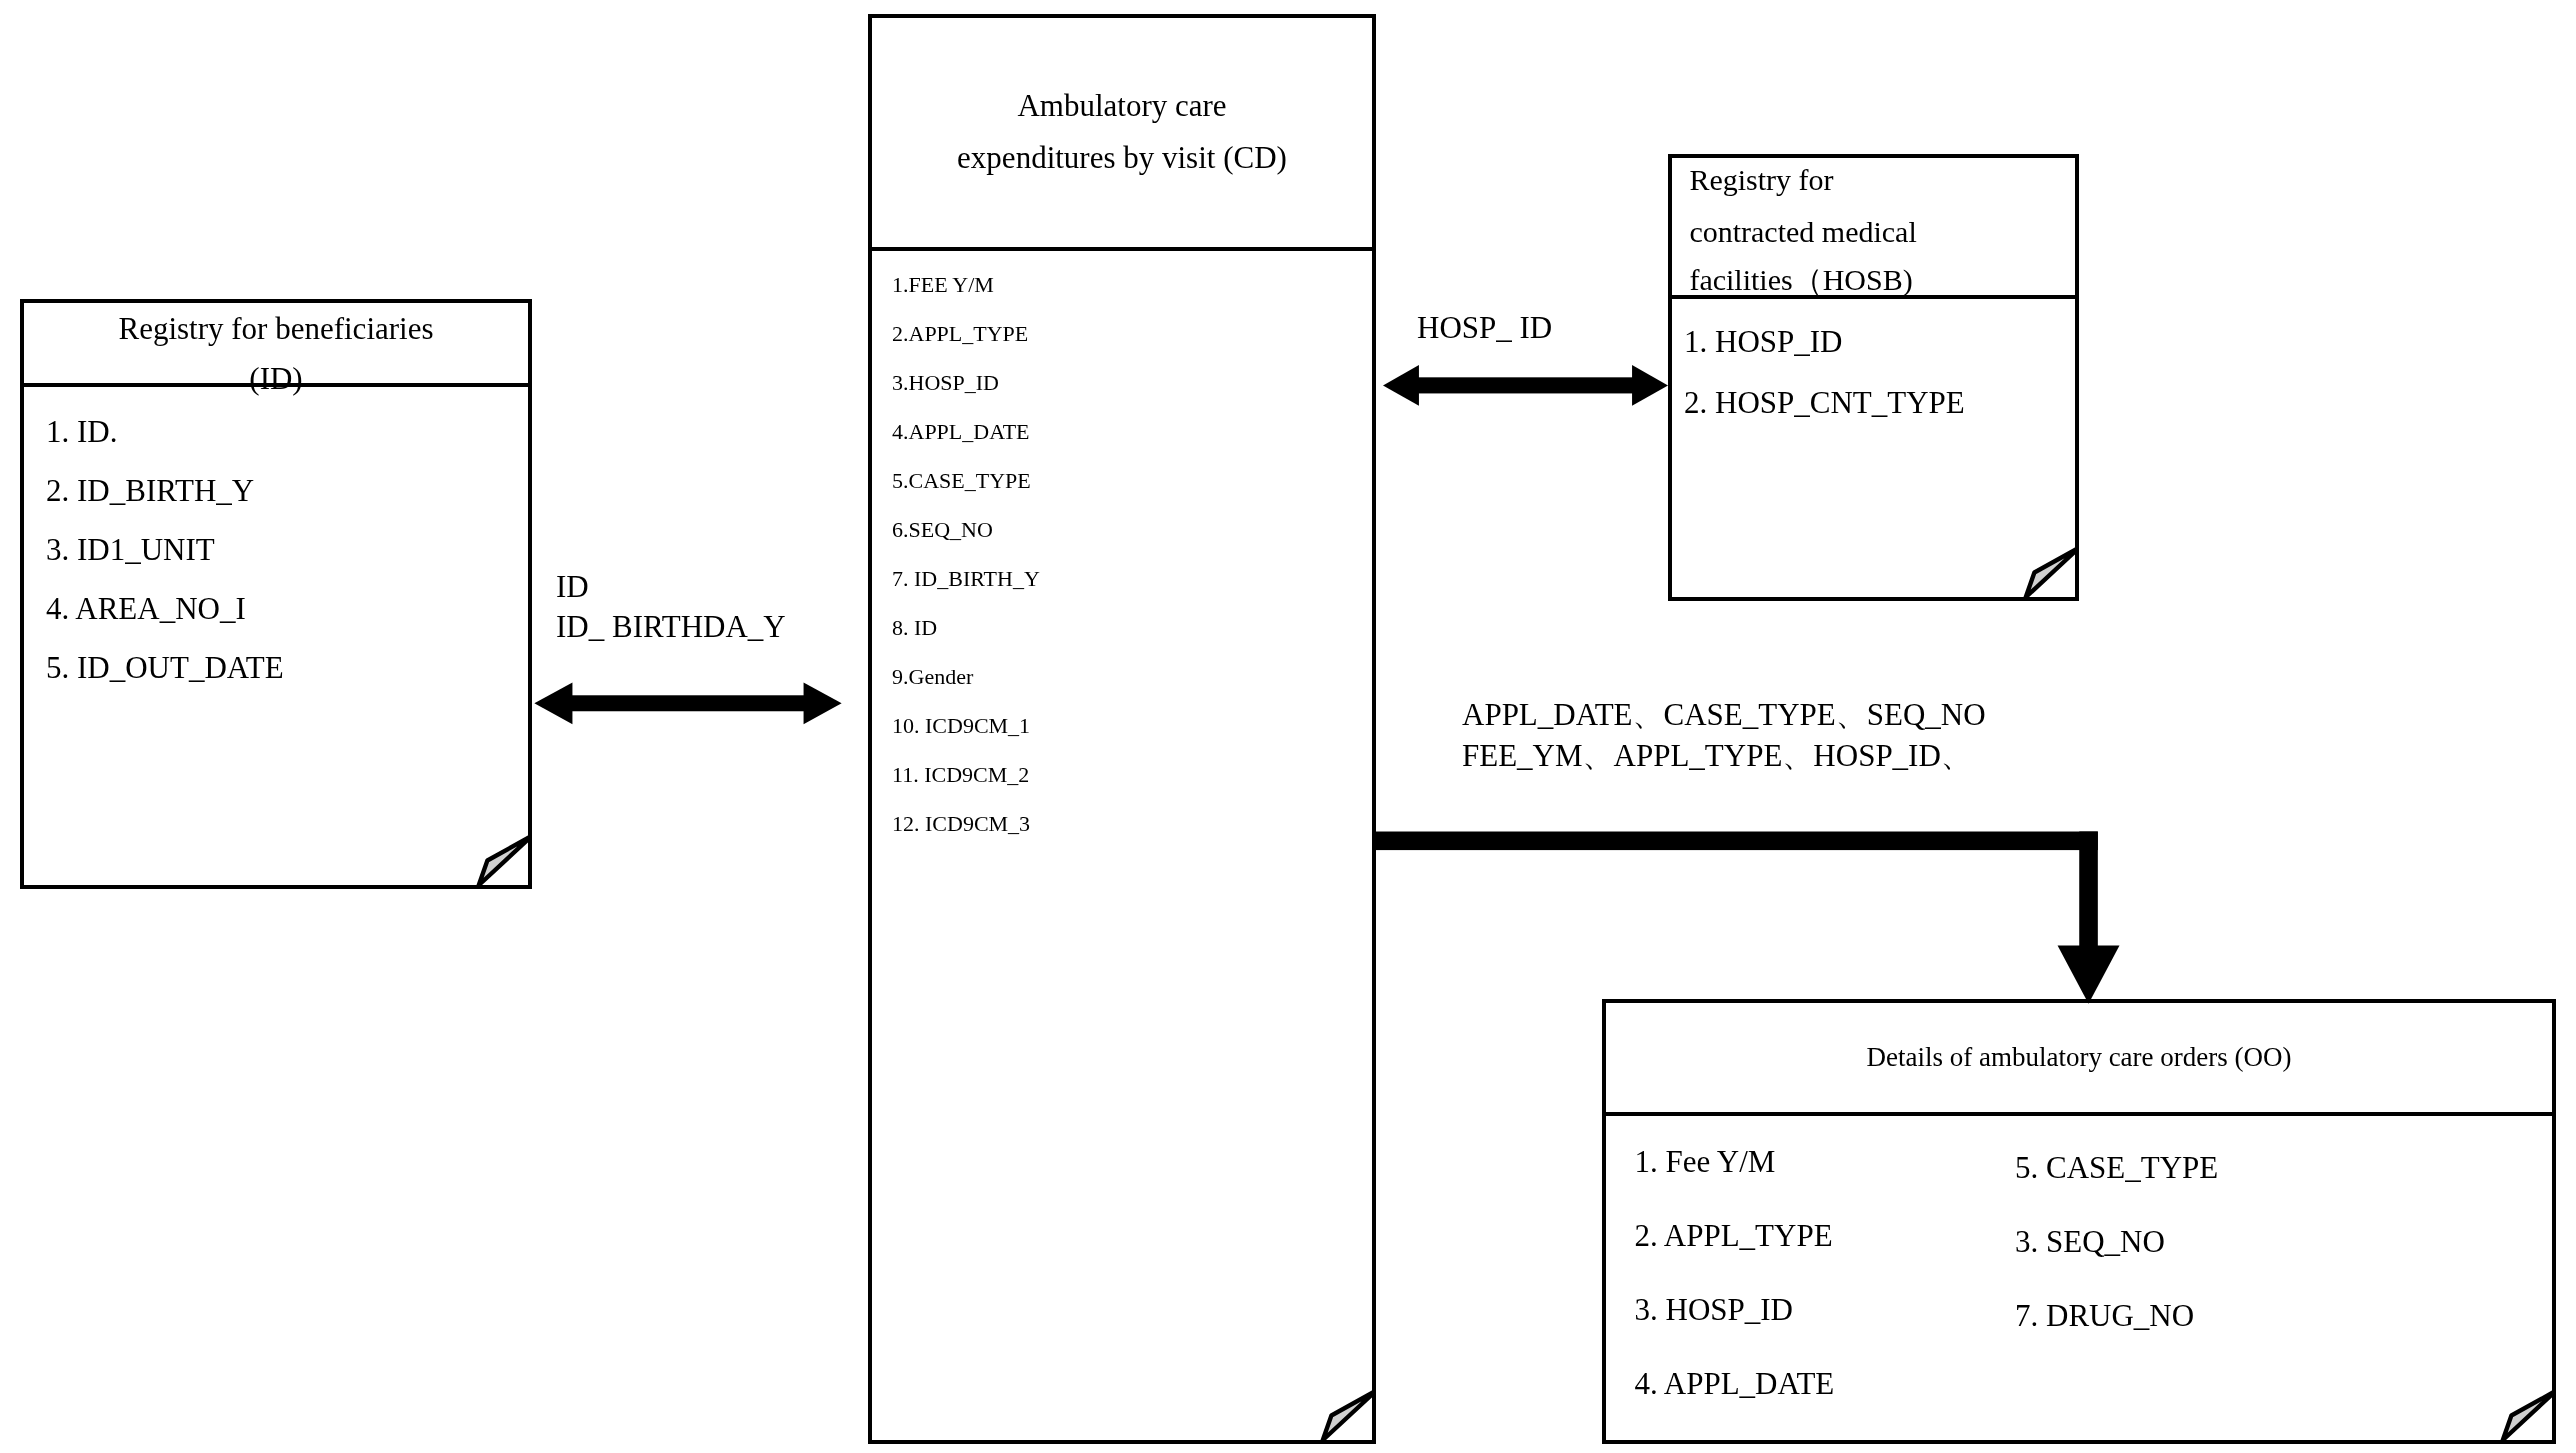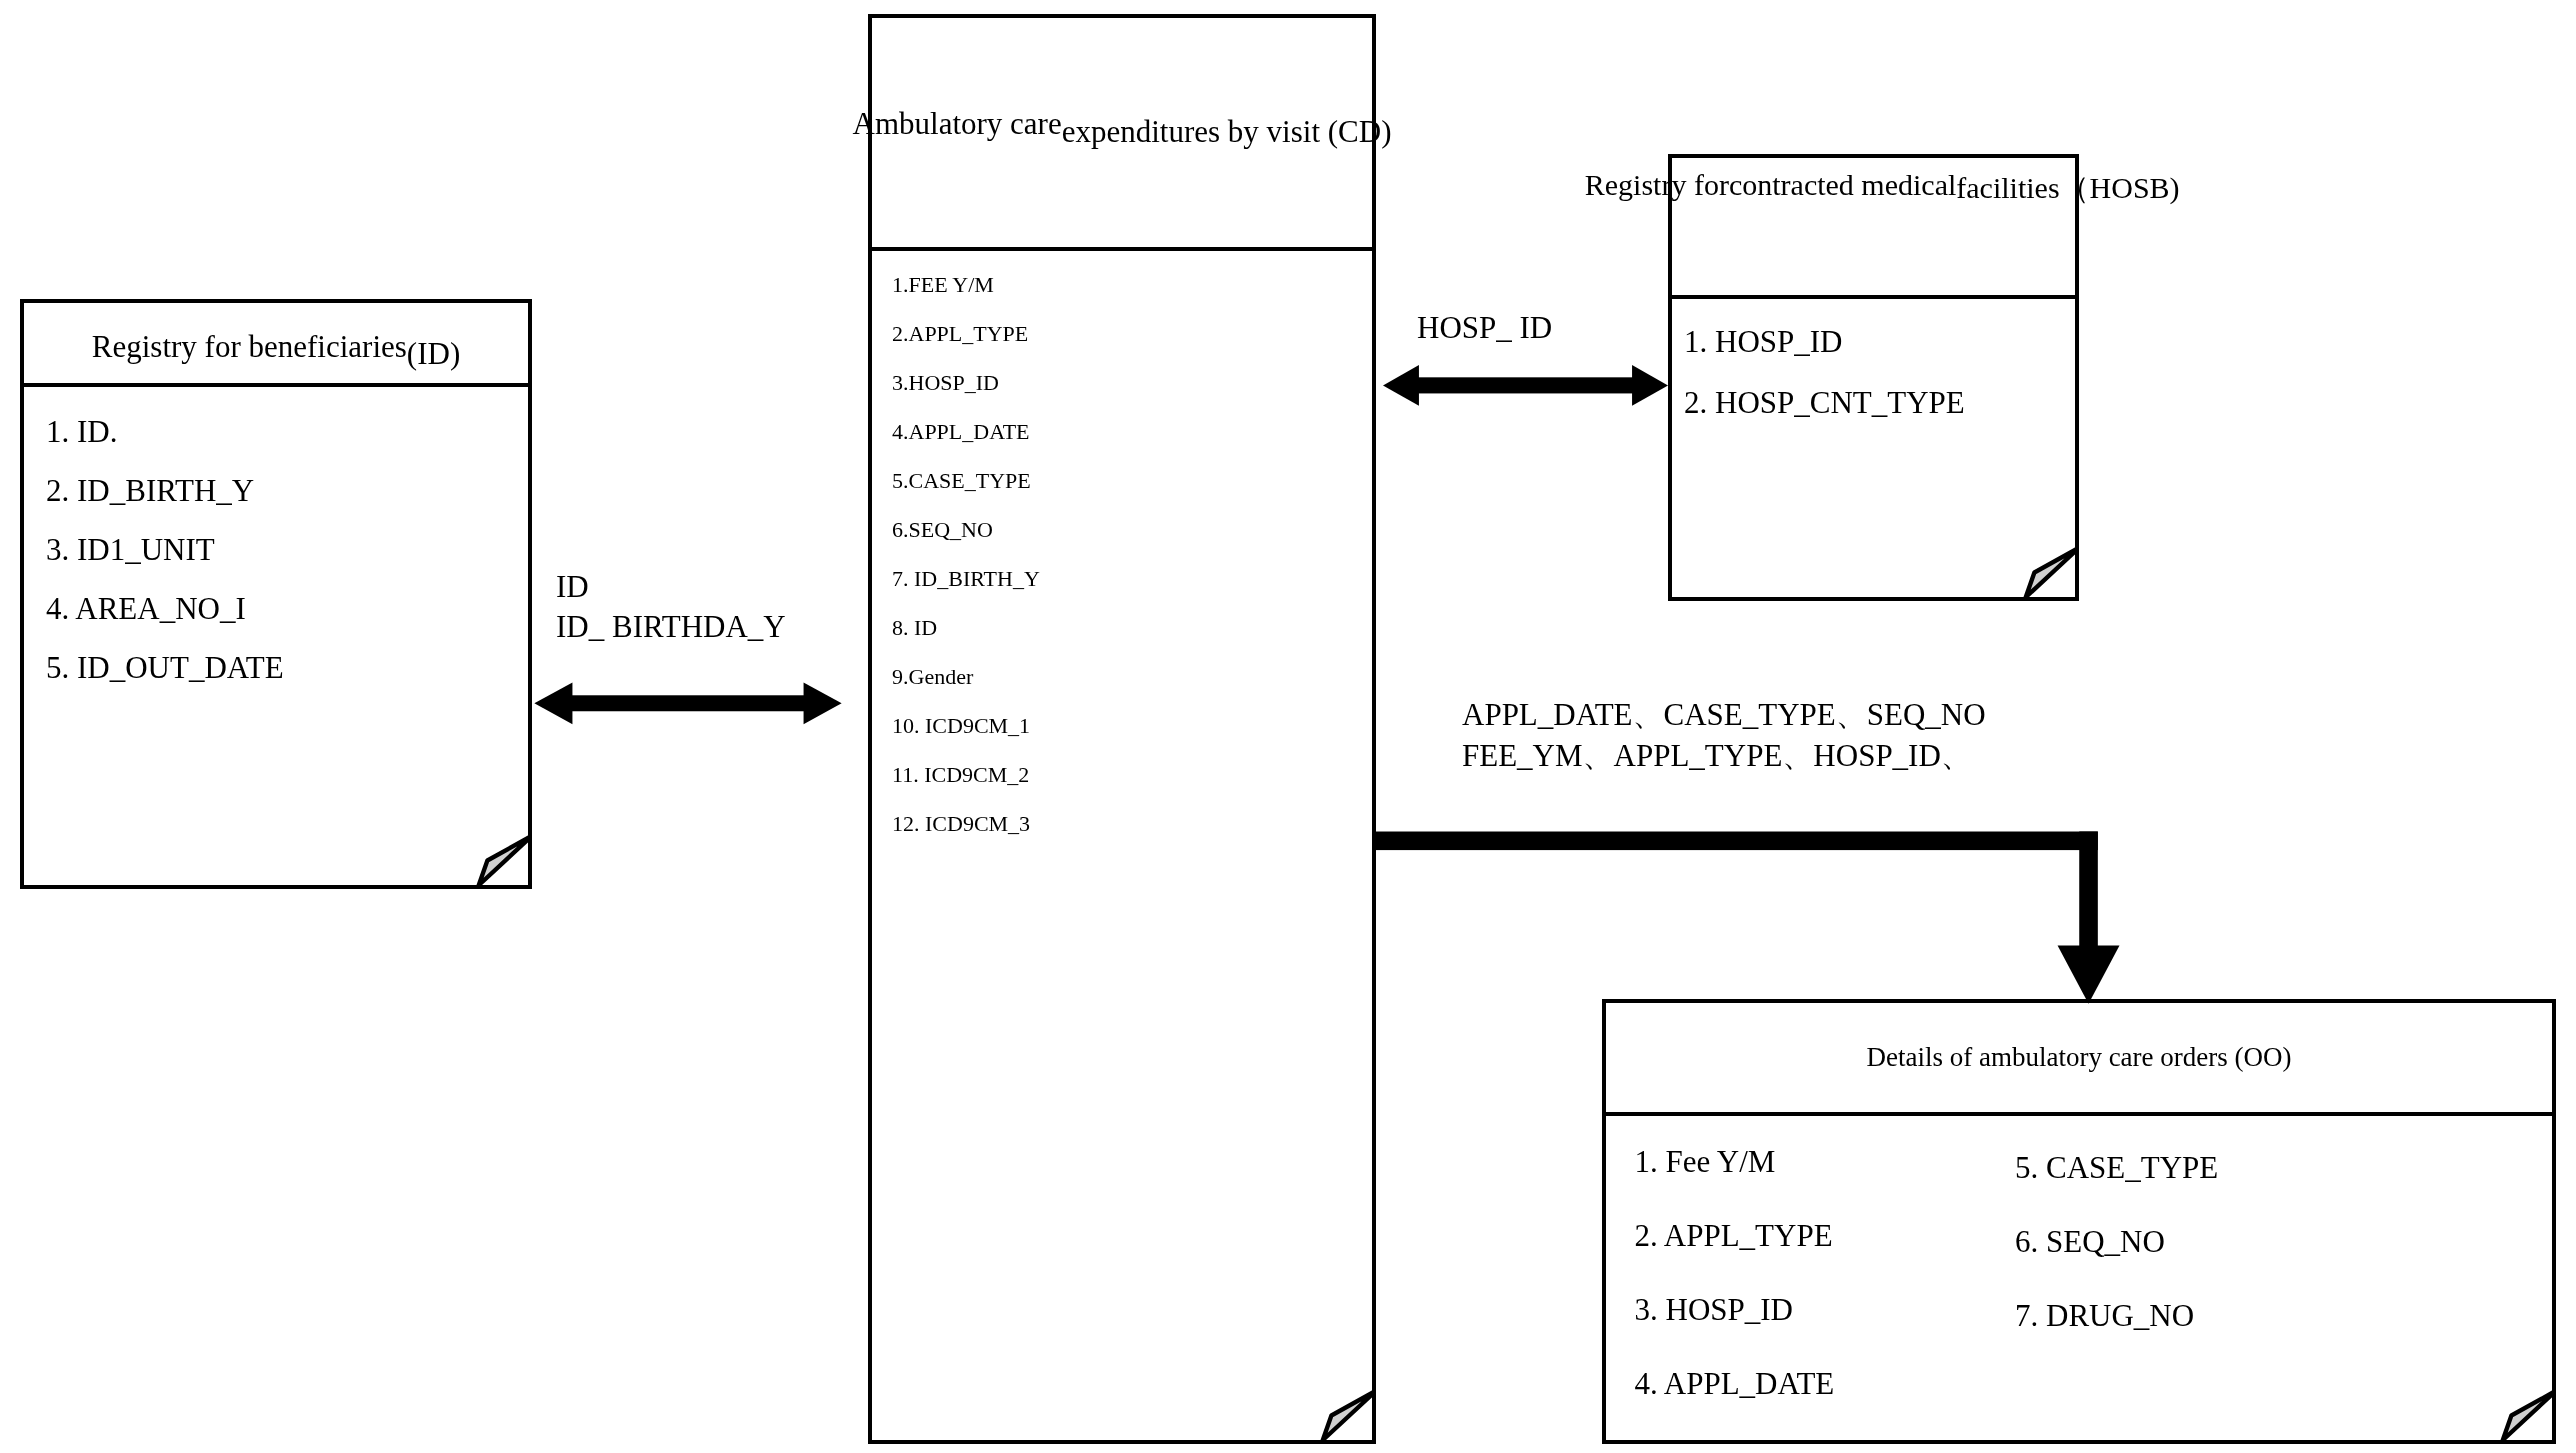--- a/index.html
+++ b/index.html
@@ -22,21 +22,21 @@
     position: absolute;
     box-sizing: border-box;
     background: #ffffff;
     border: 4.3px solid #000000;
   }
   .ent .hdr {
     box-sizing: border-box;
     width: 100%;
     border-bottom: 4.3px solid #000000;
     display: flex;
-    flex-direction: row;
+    flex-direction: column;
     align-items: center;
     justify-content: center;
     text-align: center;
   }
   .ent .hdr.left-al {
     align-items: flex-start;
     text-align: left;
   }
   .ent .hdr .tline {
     display: block;
@@ -142,21 +142,21 @@
     </div>
     <div class="body" style="height:337px; padding:30px 0 0 0; font-size:31px;">
       <div style="position:absolute; left:28.5px; top:30px;">
         <div class="field" style="margin-bottom:43px;">1. Fee Y/M</div>
         <div class="field" style="margin-bottom:43px;">2. APPL_TYPE</div>
         <div class="field" style="margin-bottom:43px;">3. HOSP_ID</div>
         <div class="field">4. APPL_DATE</div>
       </div>
       <div style="position:absolute; left:409px; top:36px;">
         <div class="field" style="margin-bottom:43px;">5. CASE_TYPE</div>
-        <div class="field" style="margin-bottom:43px;">6. SEQ_NO</div>
+        <div class="field" style="margin-bottom:43px;">3. SEQ_NO</div>
         <div class="field">7. DRUG_NO</div>
       </div>
     </div>
     <svg class="dogear" viewBox="0 0 92 92" width="57" height="57">
       <polygon points="92,6 20,46 6,86" fill="#d0d0d0" stroke="#000000" stroke-width="7" stroke-linejoin="round"></polygon>
     </svg>
   </div>
 
   <div class="conn-label" style="left:556px; top:567px; font-size:31px;">
     <div>ID</div>

